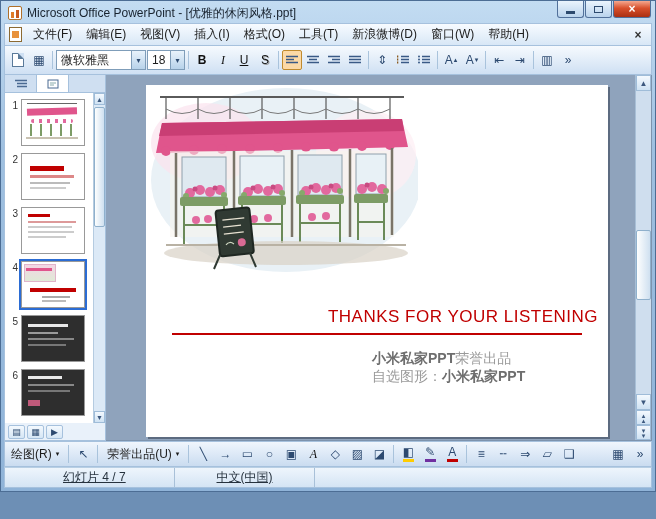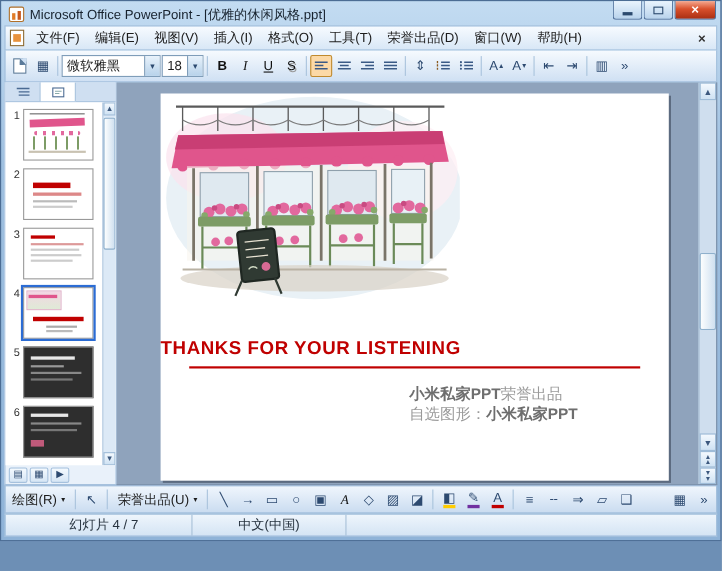--- a/index.html
+++ b/index.html
@@ -71,22 +71,22 @@
   .pbtn{height:12px;font-size:7px;display:flex;align-items:center;justify-content:center;color:#3c587e;
     background:linear-gradient(#f4f9fe,#cfe2f3);border:1px solid #9fbcd8;flex:none;}
   .ptrack{flex:1;position:relative;}
   .pthumbbar{position:absolute;left:0;right:0;top:2px;height:120px;background:linear-gradient(90deg,#fdfefe,#cfe0f0);border:1px solid #8fb0cc;border-radius:2px;}
   .viewbtns{height:17px;display:flex;gap:2px;align-items:center;padding:1px 3px;flex:none;}
   .vb{width:17px;height:14px;display:flex;align-items:center;justify-content:center;font-size:9px;color:#2d4a70;border:1px solid #a6c1dd;background:linear-gradient(#f4f9fe,#d6e6f5);border-radius:2px;}
 
   .editor{flex:1;background:#8fa3bc;position:relative;overflow:hidden;border:1px solid #7d93ad;border-left:none;border-top:none;}
   .slide{position:absolute;left:40px;top:10px;width:462px;height:352px;background:#fff;
     box-shadow:2px 2px 0 rgba(30,40,55,.45);}
-  .slide-title{position:absolute;left:0;right:10px;top:222px;text-align:left;color:#c00000;
-    font-weight:bold;font-size:17px;letter-spacing:0.5px;}
+  .slide-title{position:absolute;left:0;right:10px;top:222px;text-align:right;color:#c00000;
+    font-weight:normal;font-size:17px;letter-spacing:0.5px;}
   .slide-rule{position:absolute;left:26px;right:26px;top:248px;height:2px;background:#c00000;}
   .credits{position:absolute;left:226px;top:262px;display:flex;gap:9px;align-items:flex-start;}
   .logo{width:40px;height:40px;background:#3f4038;color:#fff;display:flex;flex-direction:column;align-items:center;justify-content:center;gap:1px;}
   .logo .lt{font-size:6px;color:#cfcfc6;letter-spacing:1px;}
   .logo .lm{font-size:15px;font-weight:bold;letter-spacing:1px;}
   .credit-text{font-size:14px;color:#9a9a9a;line-height:18px;white-space:nowrap;padding-top:2px;}
   .credit-text b{color:#6e6e6e;}
 
   .escroll{position:absolute;right:0;top:0;bottom:0;width:16px;background:#cfdeee;border-left:1px solid #a8bfd6;display:flex;flex-direction:column;}
   .ebtn{height:16px;display:flex;align-items:center;justify-content:center;font-size:8px;color:#3c587e;
@@ -98,21 +98,21 @@
   
   .drawbar{height:26px;background:linear-gradient(#f0f6fd,#cadcf0);border:1px solid #a6c1dd;
     display:flex;align-items:center;gap:2px;padding:0 1px;flex:none;}
   .db-label{display:flex;align-items:center;gap:3px;padding:2px 5px;border-radius:2px;white-space:nowrap;}
   .strip{display:flex;flex-direction:column;align-items:center;line-height:11px;}
   .strip .clr{width:11px;height:3px;margin-top:1px;}
   .drawbar .spacer{flex:1;}
 
   
   .statusbar{height:21px;background:linear-gradient(#eef5fc,#d4e4f4);border:1px solid #a6c1dd;border-top:1px solid #b8cfe4;
-    display:flex;align-items:center;color:#26323e;flex:none;}
+    display:flex;align-items:center;color:#26323e;flex:none;text-decoration:underline;}
   .sb-cell{height:100%;display:flex;align-items:center;padding:0 10px;border-right:1px solid #a8c0d8;white-space:nowrap;}
   .sb-cell.first{padding-left:58px;min-width:170px;}
   .sb-cell.mid{min-width:210px;justify-content:center;}
   .sb-cell.lang{min-width:140px;justify-content:center;}
 </style>
 </head>
 <body>
 
 <div class="window">
 
@@ -133,21 +133,21 @@
   </div>
 
   <div class="menubar">
     <div class="doc-icon"></div>
     <div class="mi">文件(F)</div>
     <div class="mi">编辑(E)</div>
     <div class="mi">视图(V)</div>
     <div class="mi">插入(I)</div>
     <div class="mi">格式(O)</div>
     <div class="mi">工具(T)</div>
-    <div class="mi">荣誉出品(D)</div>
+    <div class="mi">新浪微博(D)</div>
     <div class="mi">窗口(W)</div>
     <div class="mi">帮助(H)</div>
     <div class="spacer"></div>
     <button class="menu-close">×</button>
   </div>
 
   <div class="toolbar">
     <button class="tb">
         <span class="icon-page"></span>
       </button>

